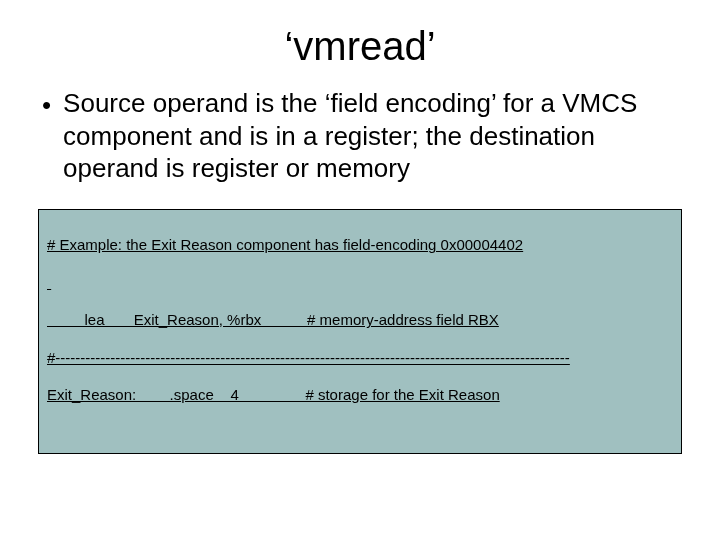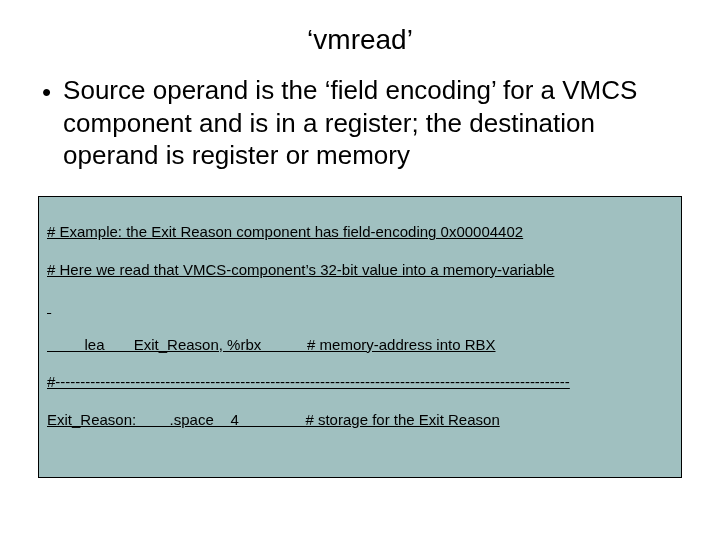--- a/index.html
+++ b/index.html
@@ -12,21 +12,21 @@
     color: #000;
   }
   .slide {
     width: 720px;
     height: 540px;
     position: relative;
     box-sizing: border-box;
   }
   .title {
     text-align: center;
-    font-size: 28px;
+    font-size: 40px;
     font-weight: normal;
     padding-top: 24px;
     padding-bottom: 12px;
   }
   .bullet-area {
     padding: 6px 42px 10px 42px;
   }
   .bullet {
     display: flex;
     align-items: flex-start;
@@ -63,20 +63,19 @@
 
   <div class="bullet-area">
     <div class="bullet">
       <div class="dot">•</div>
       <div>Source operand is the ‘field encoding’ for a VMCS component and is in a register; the destination operand is register or memory</div>
     </div>
   </div>
 
   <div class="codebox">
 <div class="row"># Example: the Exit Reason component has field-encoding 0x00004402</div>
-<div class="row"># Here we read that VMCS-component’s 32-bit value into a memory-variable</div>
 <div class="row"> </div>
-<div class="row">         lea       Exit_Reason, %rbx           # memory-address into RBX</div>
+<div class="row">         lea       Exit_Reason, %rbx           # memory-address field RBX</div>
 <div class="row">#-------------------------------------------------------------------------------------------------------</div>
 <div class="row">Exit_Reason:        .space    4                # storage for the Exit Reason</div>
   </div>
 
 </div>
 
 </body></html>

